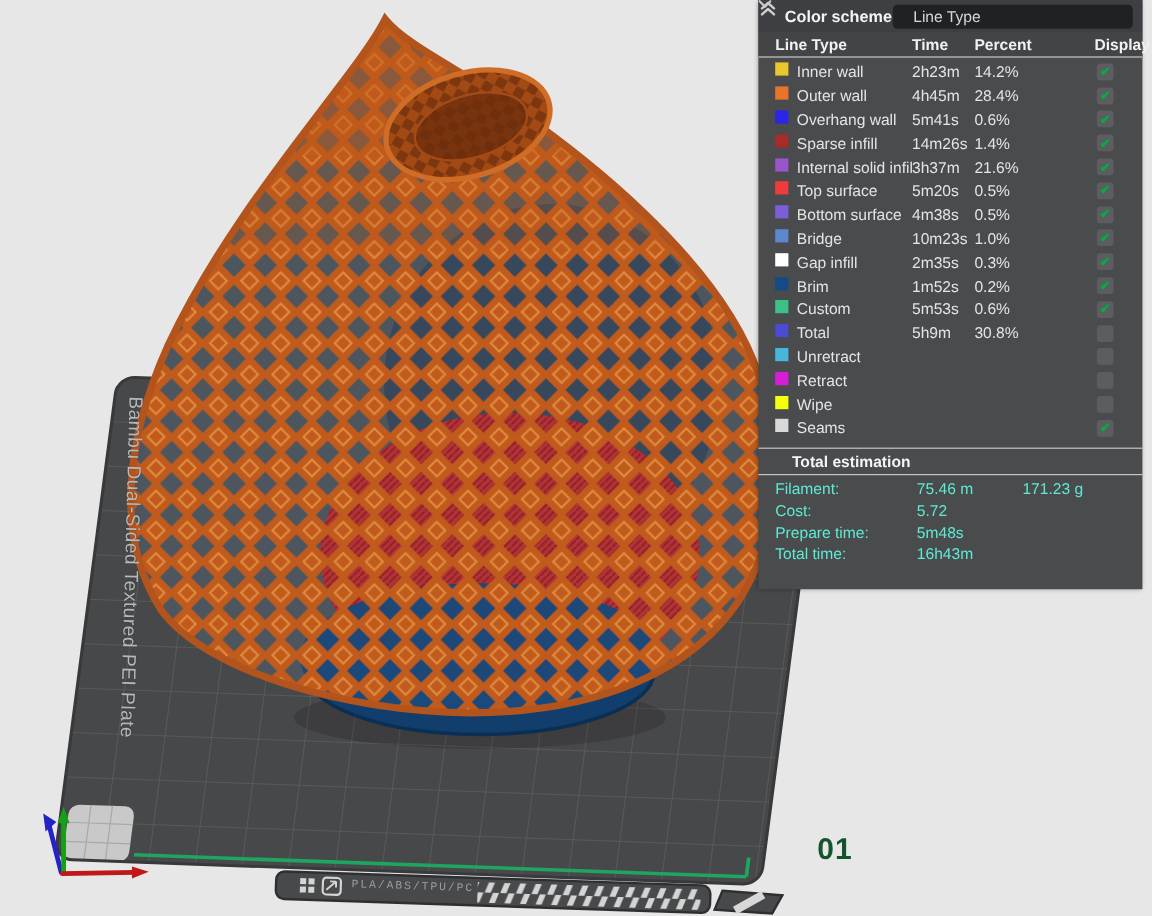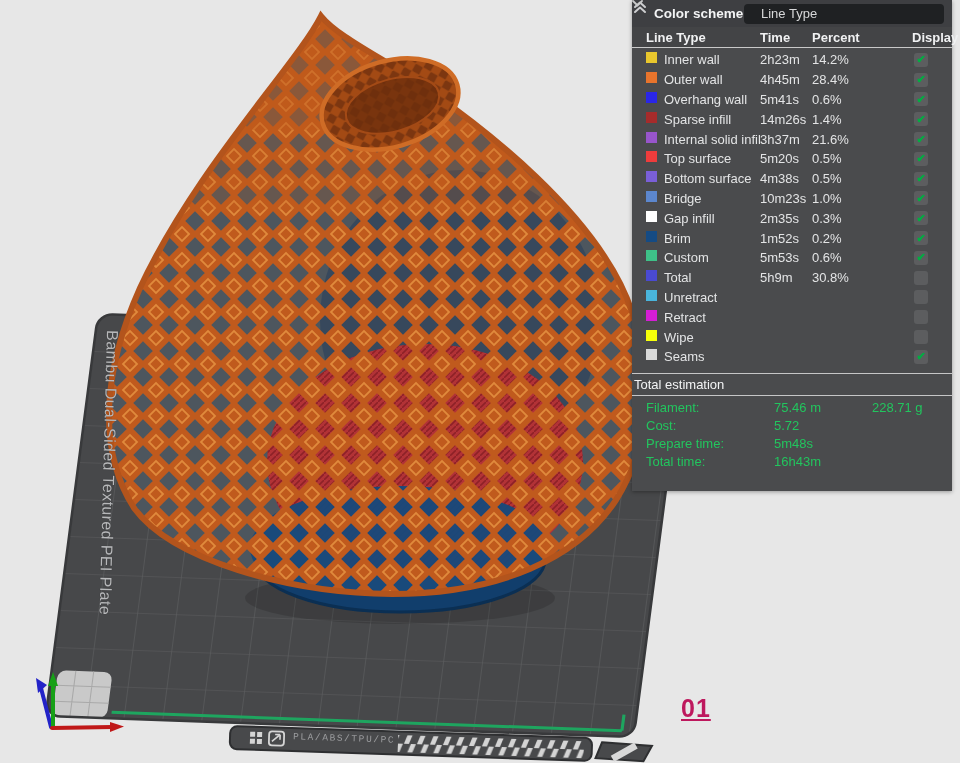--- a/index.html
+++ b/index.html
@@ -4,22 +4,22 @@
 <style>
   html,body{margin:0;padding:0;background:#e7e7e7;}
   .stage{position:relative;width:960px;height:763px;overflow:hidden;background:#e7e7e7;
          font-family:"Liberation Sans",sans-serif;}
   .stage svg{position:absolute;left:0;top:0;}
 
   
   .plate-label{position:absolute;left:103px;top:330px;transform-origin:0 0;
     transform:rotate(91.5deg) translateY(-18px);color:#b7b8ba;font-size:16px;
     letter-spacing:.4px;white-space:nowrap;text-shadow:0 0 1px rgba(0,0,0,.35);}
-  .plate-number{position:absolute;left:681px;top:694px;color:#be185d;
-    font-size:25px;font-weight:bold;letter-spacing:1px;text-decoration:underline;}
+  .plate-number{position:absolute;left:681px;top:694px;color:#14532d;
+    font-size:25px;font-weight:bold;letter-spacing:1px;}
   .bar-text{position:absolute;left:293px;top:733px;transform:rotate(1.9deg);
     color:#9b9c9e;font-family:"Liberation Mono",monospace;font-size:9.5px;
     letter-spacing:1.6px;white-space:nowrap;}
 
   
   .panel{position:absolute;left:632px;top:0;width:320px;height:491px;
     background:#4a4b4d;color:#e3e4e5;font-size:13px;box-shadow:0 1px 4px rgba(0,0,0,.35);}
   .panel-header{height:27px;background:#3e3f42;display:flex;align-items:center;
     padding:0 8px 0 13px;}
   .panel-title{font-weight:bold;color:#f3f4f5;font-size:13.5px;margin-left:9px;}
@@ -36,25 +36,25 @@
     height:19.8px;padding-left:14px;}
   .lt{display:flex;align-items:flex-start;min-width:0;}
   .swatch{width:11px;height:11px;flex:0 0 11px;margin-right:7px;}
   .lt span{white-space:nowrap;overflow:hidden;}
   .checkbox{width:14px;height:14px;border-radius:3px;background:#5c5d5f;
     display:flex;align-items:center;justify-content:center;font-size:11px;
     font-weight:bold;color:transparent;cursor:pointer;margin-left:2px;}
   .checkbox.checked{color:#00ae42;}
   .sep{border-top:1px solid #c6c6c7;margin:0;}
   .sep.top{margin-top:6px;}
-  .total-title{height:21px;display:flex;align-items:center;padding-left:2px;
-    font-weight:normal;color:#f3f4f5;}
+  .total-title{height:21px;display:flex;align-items:center;padding-left:28px;
+    font-weight:bold;color:#f3f4f5;}
   .est-rows{padding-top:3px;}
   .est-row{display:grid;grid-template-columns:118px 88px 1fr;align-items:center;
-    height:18px;padding-left:14px;color:#22c55e;gap:10px;}
+    height:18px;padding-left:14px;color:#5eead4;}
 </style>
 </head>
 <body>
 
 <div class="stage">
 
   <svg width="960" height="763" viewBox="0 0 960 763">
     <defs>
       <pattern id="grid" width="37" height="37" patternUnits="userSpaceOnUse">
         <path d="M37 0 H0 V37" fill="none" stroke="#5d5e60" stroke-width="1.2"></path>
@@ -336,21 +336,21 @@
         </div>
       </div>
 
     <div class="sep top"></div>
     <div class="total-title">Total estimation</div>
     <div class="sep"></div>
     <div class="est-rows" id="est-rows">
         <div class="est-row">
           <span>Filament:</span>
           <span>75.46 m</span>
-          <span>228.71 g</span>
+          <span>171.23 g</span>
         </div>
         <div class="est-row">
           <span>Cost:</span>
           <span>5.72</span>
           <span></span>
         </div>
         <div class="est-row">
           <span>Prepare time:</span>
           <span>5m48s</span>
           <span></span>

